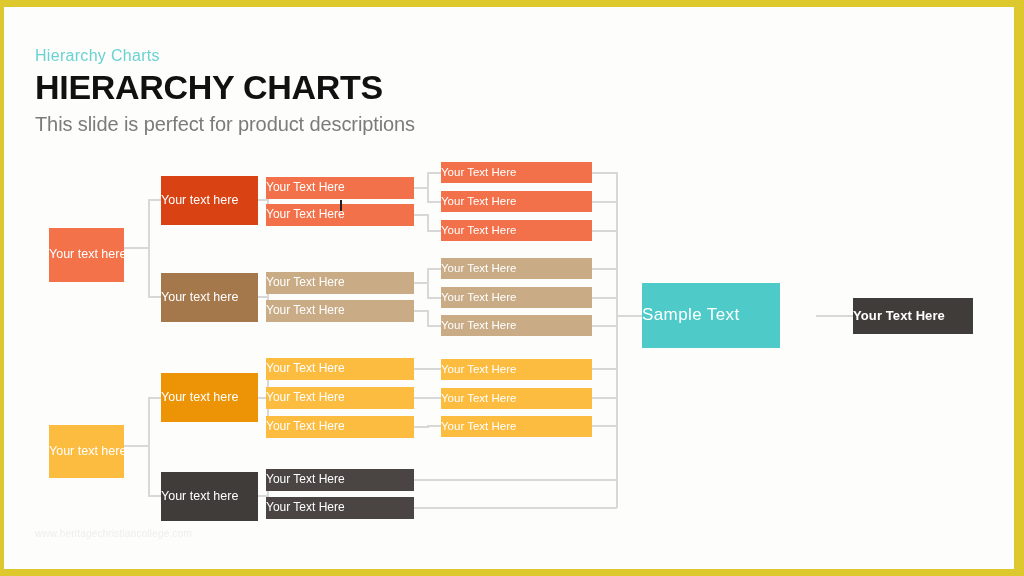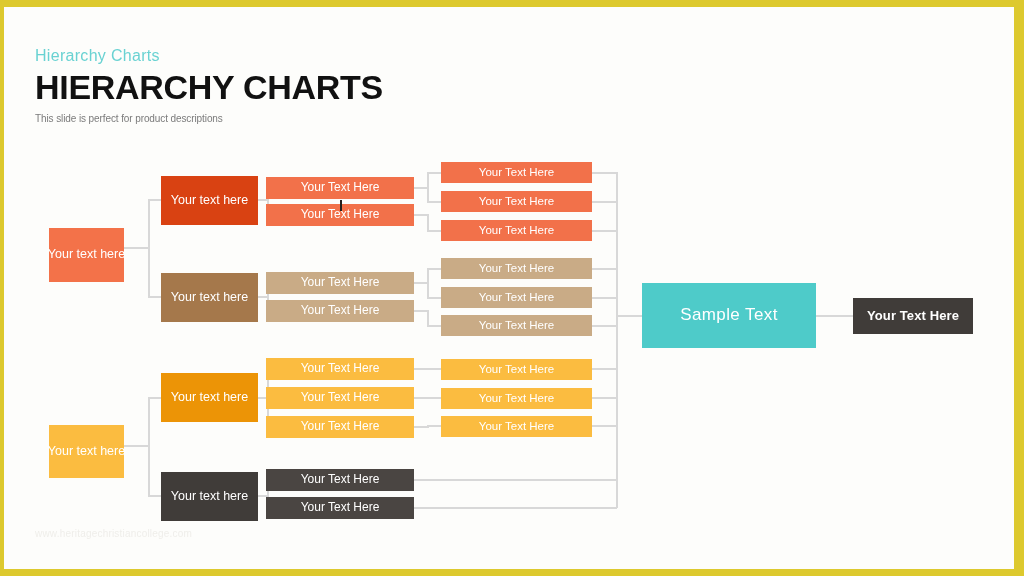--- a/index.html
+++ b/index.html
@@ -22,30 +22,30 @@
     font-size:16px; letter-spacing:.3px;
     color:#69d2d2;
   }
   #title {
     position:absolute; left:31px; top:61px;
     font-size:34px; font-weight:bold;
     letter-spacing:-.3px; color:#111111;
   }
   #subtitle {
     position:absolute; left:31px; top:106px;
-    font-size:10px; color:#7b7b7b; letter-spacing:-.1px;
+    font-size:20px; color:#7b7b7b; letter-spacing:-.1px;
   }
 
   
   #diagram { position:absolute; left:0; top:0; width:1010px; height:562px; }
   #wires { position:absolute; left:0; top:0; width:1010px; height:562px; }
 
   .node {
     position:absolute;
-    display:flex; align-items:center; justify-content:center;
+    display:flex; align-items:center; 
     color:#ffffff;
     text-align:center;
     line-height:1.1;
     white-space:nowrap;
   }
   .lvl1 { font-size:12.5px; }
   .lvl2 { font-size:12.5px; }
   .lvl3 { font-size:12px; }
   .lvl4 { font-size:11.5px; }
   .hub  { font-size:17px; letter-spacing:.4px; }
@@ -209,21 +209,21 @@
       <span>Your Text Here</span>
     </div>
 
     <div class="node lvl3" style="left:262px; top:462px; width:148px; height:22px; background:#4a4542;">
       <span>Your Text Here</span>
     </div>
     <div class="node lvl3" style="left:262px; top:490px; width:148px; height:22px; background:#4a4542;">
       <span>Your Text Here</span>
     </div>
 
-    <div class="node hub" style="left:638px; top:276px; width:174px; height:65px; background:#4ecbc9;">
+    <div class="node hub" style="left:638px; top:276px; width:138px; height:65px; background:#4ecbc9;">
       <span>Sample  Text</span>
     </div>
 
     <div class="node tail" style="left:849px; top:291px; width:120px; height:36px; background:#403c39;">
       <span>Your  Text Here</span>
     </div>
 
   </div>
 
   <div id="watermark">www.heritagechristiancollege.com</div>

